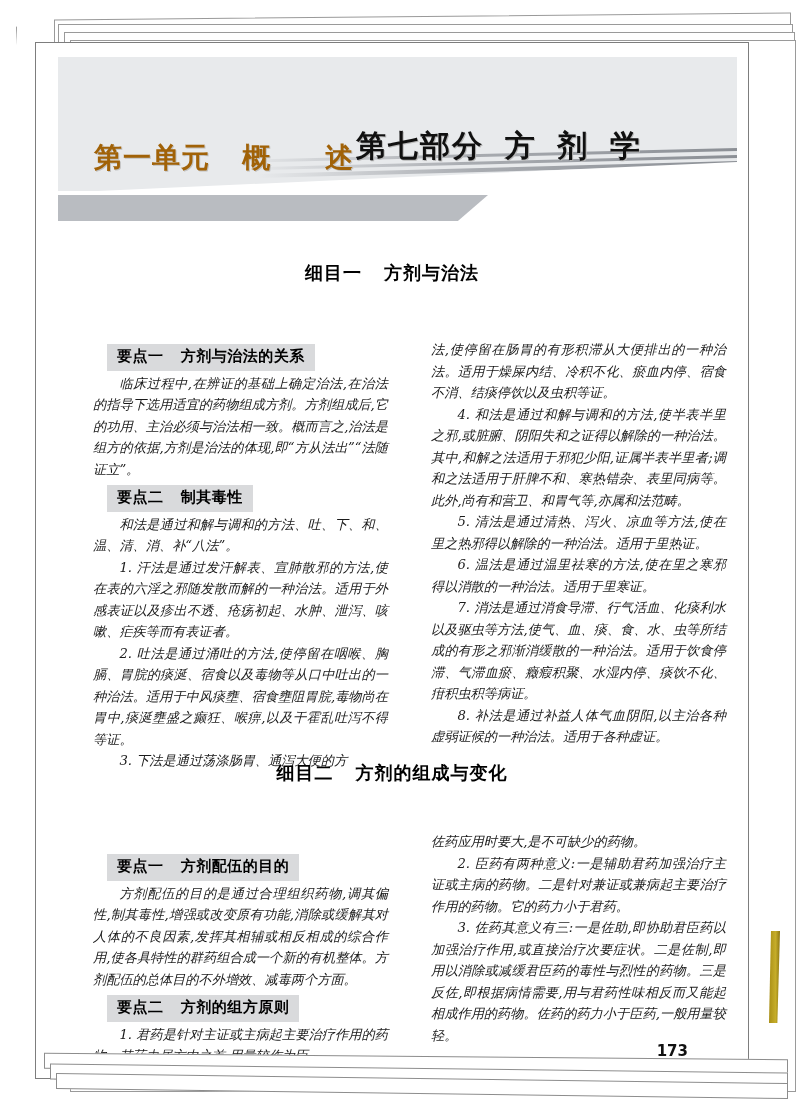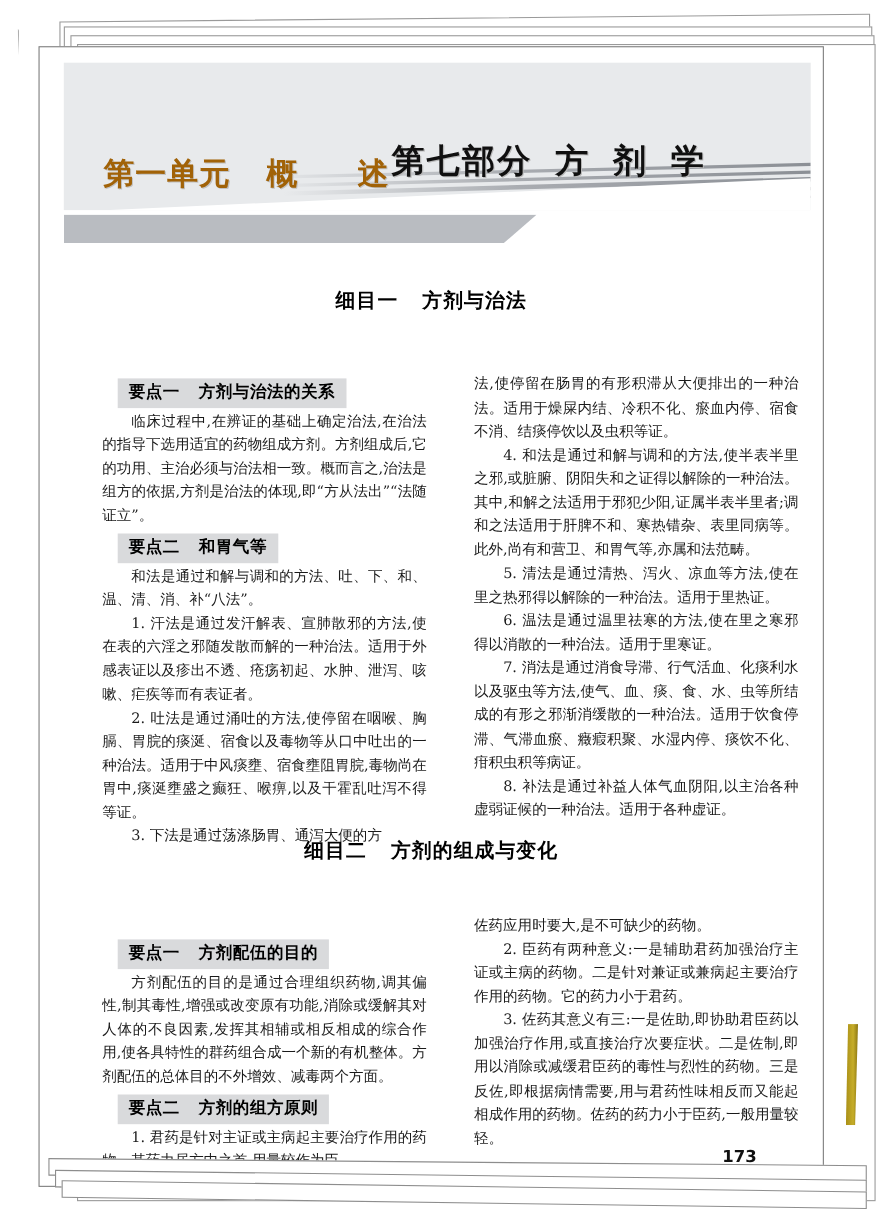--- a/index.html
+++ b/index.html
@@ -98,21 +98,21 @@
   .sec2L{top:782px;}
   .sec2R{top:764px;}
 
   .yd{
     display:inline-block;background:#d9dadc;
     padding:2px 10px 3px 10px;margin:5px 0 2px 14px;
     font-size:15px;font-weight:700;letter-spacing:.5px;color:#000;
     font-family:"DejaVu Sans", sans-serif;white-space:pre;
   }
   .yd-wrap{display:block;}
-  p.para{margin:0;text-indent:2em;}
+  p.para{margin:0;text-indent:2em;font-style:italic;}
   p.cont{margin:0;text-indent:0;}
   .folio{
     position:absolute;right:60px;top:999px;
     font-size:15px;font-weight:700;color:#111;
     font-family:"DejaVu Sans", sans-serif;
   }
 
   
   .bot{position:absolute;background:#fff;border:1px solid #8d8d8d;}
   .bot.b1{left:44px;top:1056px;width:742px;height:14px;transform:skewY(0.5deg);}
@@ -143,21 +143,21 @@
   </div>
 
   <div class="part-title">第七部分  方  剂  学</div>
   <div class="unit-title">第一单元   概     述</div>
   <div class="gray-bar"></div>
 
   <div class="xm-heading xm1">细目一   方剂与治法</div>
   <div class="col colL sec1L">
       <div class="yd-wrap"><span class="yd">要点一   方剂与治法的关系</span></div>
       <p class="para">临床过程中,在辨证的基础上确定治法,在治法的指导下选用适宜的药物组成方剂。方剂组成后,它的功用、主治必须与治法相一致。概而言之,治法是组方的依据,方剂是治法的体现,即“方从法出”“法随证立”。</p>
-      <div class="yd-wrap"><span class="yd">要点二   和胃气等</span></div>
+      <div class="yd-wrap"><span class="yd">要点二   制其毒性</span></div>
       <p class="para">和法是通过和解与调和的方法、吐、下、和、温、清、消、补“八法”。</p>
       <p class="para">1. 汗法是通过发汗解表、宣肺散邪的方法,使在表的六淫之邪随发散而解的一种治法。适用于外感表证以及疹出不透、疮疡初起、水肿、泄泻、咳嗽、疟疾等而有表证者。</p>
       <p class="para">2. 吐法是通过涌吐的方法,使停留在咽喉、胸膈、胃脘的痰涎、宿食以及毒物等从口中吐出的一种治法。适用于中风痰壅、宿食壅阻胃脘,毒物尚在胃中,痰涎壅盛之癫狂、喉痹,以及干霍乱吐泻不得等证。</p>
       <p class="para">3. 下法是通过荡涤肠胃、通泻大便的方</p>
     </div>
   <div class="col colR sec1R">
       <p class="para cont">法,使停留在肠胃的有形积滞从大便排出的一种治法。适用于燥屎内结、冷积不化、瘀血内停、宿食不消、结痰停饮以及虫积等证。</p>
       <p class="para">4. 和法是通过和解与调和的方法,使半表半里之邪,或脏腑、阴阳失和之证得以解除的一种治法。其中,和解之法适用于邪犯少阳,证属半表半里者;调和之法适用于肝脾不和、寒热错杂、表里同病等。此外,尚有和营卫、和胃气等,亦属和法范畴。</p>
       <p class="para">5. 清法是通过清热、泻火、凉血等方法,使在里之热邪得以解除的一种治法。适用于里热证。</p>
       <p class="para">6. 温法是通过温里祛寒的方法,使在里之寒邪得以消散的一种治法。适用于里寒证。</p>

